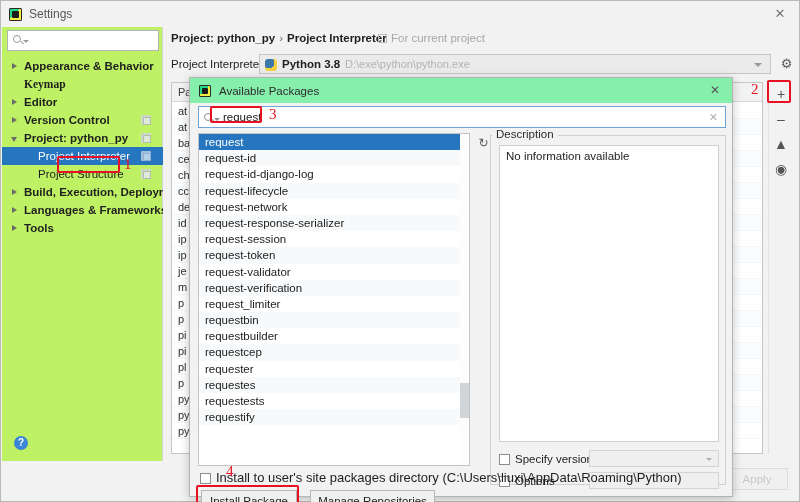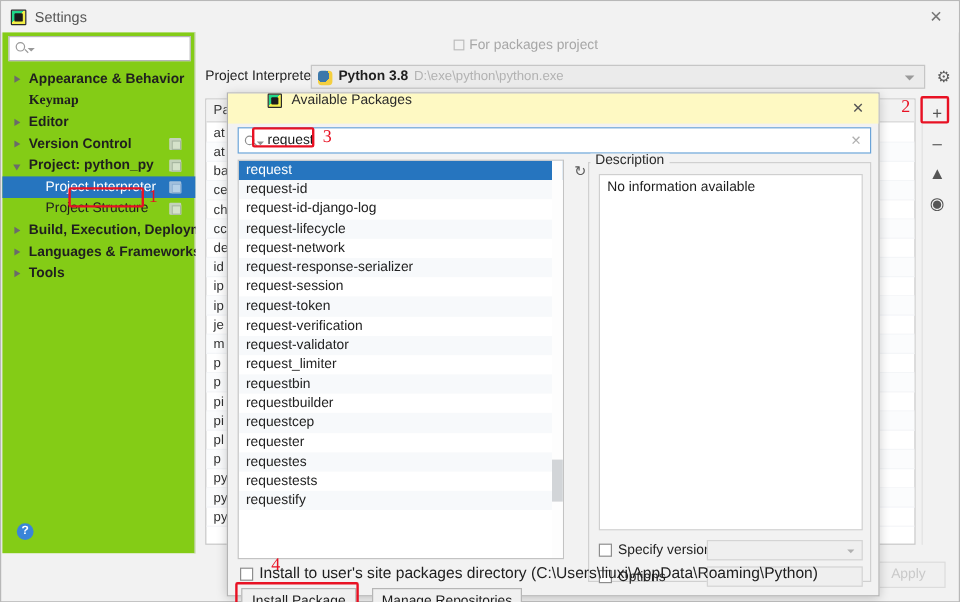--- a/index.html
+++ b/index.html
@@ -45,21 +45,21 @@
     position: absolute; right: 10px; top: 4px;
     width: 18px; height: 18px;
     text-align: center; line-height: 18px;
     font-size: 13px; color: #777;
   }
 
   
   #sidebar {
     position: absolute; left: 1px; top: 26px;
     width: 161px; height: 434px;
-    background: #84cc16;
+    background: #bef264;
     border-right: 1px solid #d4d4d4;
   }
   #sidebar-search {
     position: absolute; left: 5px; top: 3px;
     width: 152px; height: 21px;
     background: #fff; border: 1px solid #b5b5b5;
   }
   #sidebar-search .mag {
     position: absolute; left: 5px; top: 4px;
     width: 8px; height: 8px;
@@ -232,22 +232,22 @@
     position: absolute;
     left: 188px; top: 76px;
     width: 544px; height: 420px;
     background: #f2f2f2;
     border: 1px solid #b4b4b4;
     box-shadow: 0 2px 9px rgba(0,0,0,.22);
   }
   #dlg-titlebar {
     position: absolute; left:0; top:0;
     width: 100%; height: 25px;
-    background: #fef9c3;
-    display:flex; padding-left:24px;
+    background: #86efac;
+    display:flex; align-items:center;
   }
   #dlg-icon {
     width: 12px; height: 12px; margin-left: 9px; margin-right: 8px;
     background: linear-gradient(135deg,#21d789 0%,#21d789 45%,#f4f048 45%,#f4f048 100%);
     border: 1px solid #2a2a2a; border-radius:1px; position:relative;
   }
   #dlg-icon::after{
     content:'';position:absolute;left:2px;top:2px;width:6px;height:6px;
     background:#1c1c1c;border-radius:1px;
   }
@@ -461,23 +461,26 @@
         <div class="tree-row lvl0">
           <span class="arrow"></span>
           <span class="lbl">Tools</span>
         </div>
       </div>
     <div id="help-icon">?</div>
   </div>
 
   <div id="main">
 
+    <div id="breadcrumb">
+      <span>Project: python_py</span><span class="sep">›</span><span>Project Interpreter</span>
+    </div>
 
     <div id="for-current-project">
-      <span class="ic"></span><span>For packages project</span>
+      <span class="ic"></span><span>For current project</span>
     </div>
 
     <div id="interp-label">Project Interpreter:</div>
 
     <div id="interp-combo">
       <span id="py-icon"></span>
       <span id="interp-name">Python 3.8</span>
       <span id="interp-path">D:\exe\python\python.exe</span>
       <span id="interp-arrow"></span>
     </div>
@@ -539,22 +542,22 @@
 
     <div id="pkg-list-wrap">
         <div class="pkg-row selected">request</div>
         <div class="pkg-row">request-id</div>
         <div class="pkg-row">request-id-django-log</div>
         <div class="pkg-row">request-lifecycle</div>
         <div class="pkg-row">request-network</div>
         <div class="pkg-row">request-response-serializer</div>
         <div class="pkg-row">request-session</div>
         <div class="pkg-row">request-token</div>
+        <div class="pkg-row">request-validator</div>
         <div class="pkg-row">request-verification</div>
-        <div class="pkg-row">request-validator</div>
         <div class="pkg-row">request_limiter</div>
         <div class="pkg-row">requestbin</div>
         <div class="pkg-row">requestbuilder</div>
         <div class="pkg-row">requestcep</div>
         <div class="pkg-row">requester</div>
         <div class="pkg-row">requestes</div>
         <div class="pkg-row">requestests</div>
         <div class="pkg-row">requestify</div>
       </div>
     <div id="pkg-scroll-track"></div>

